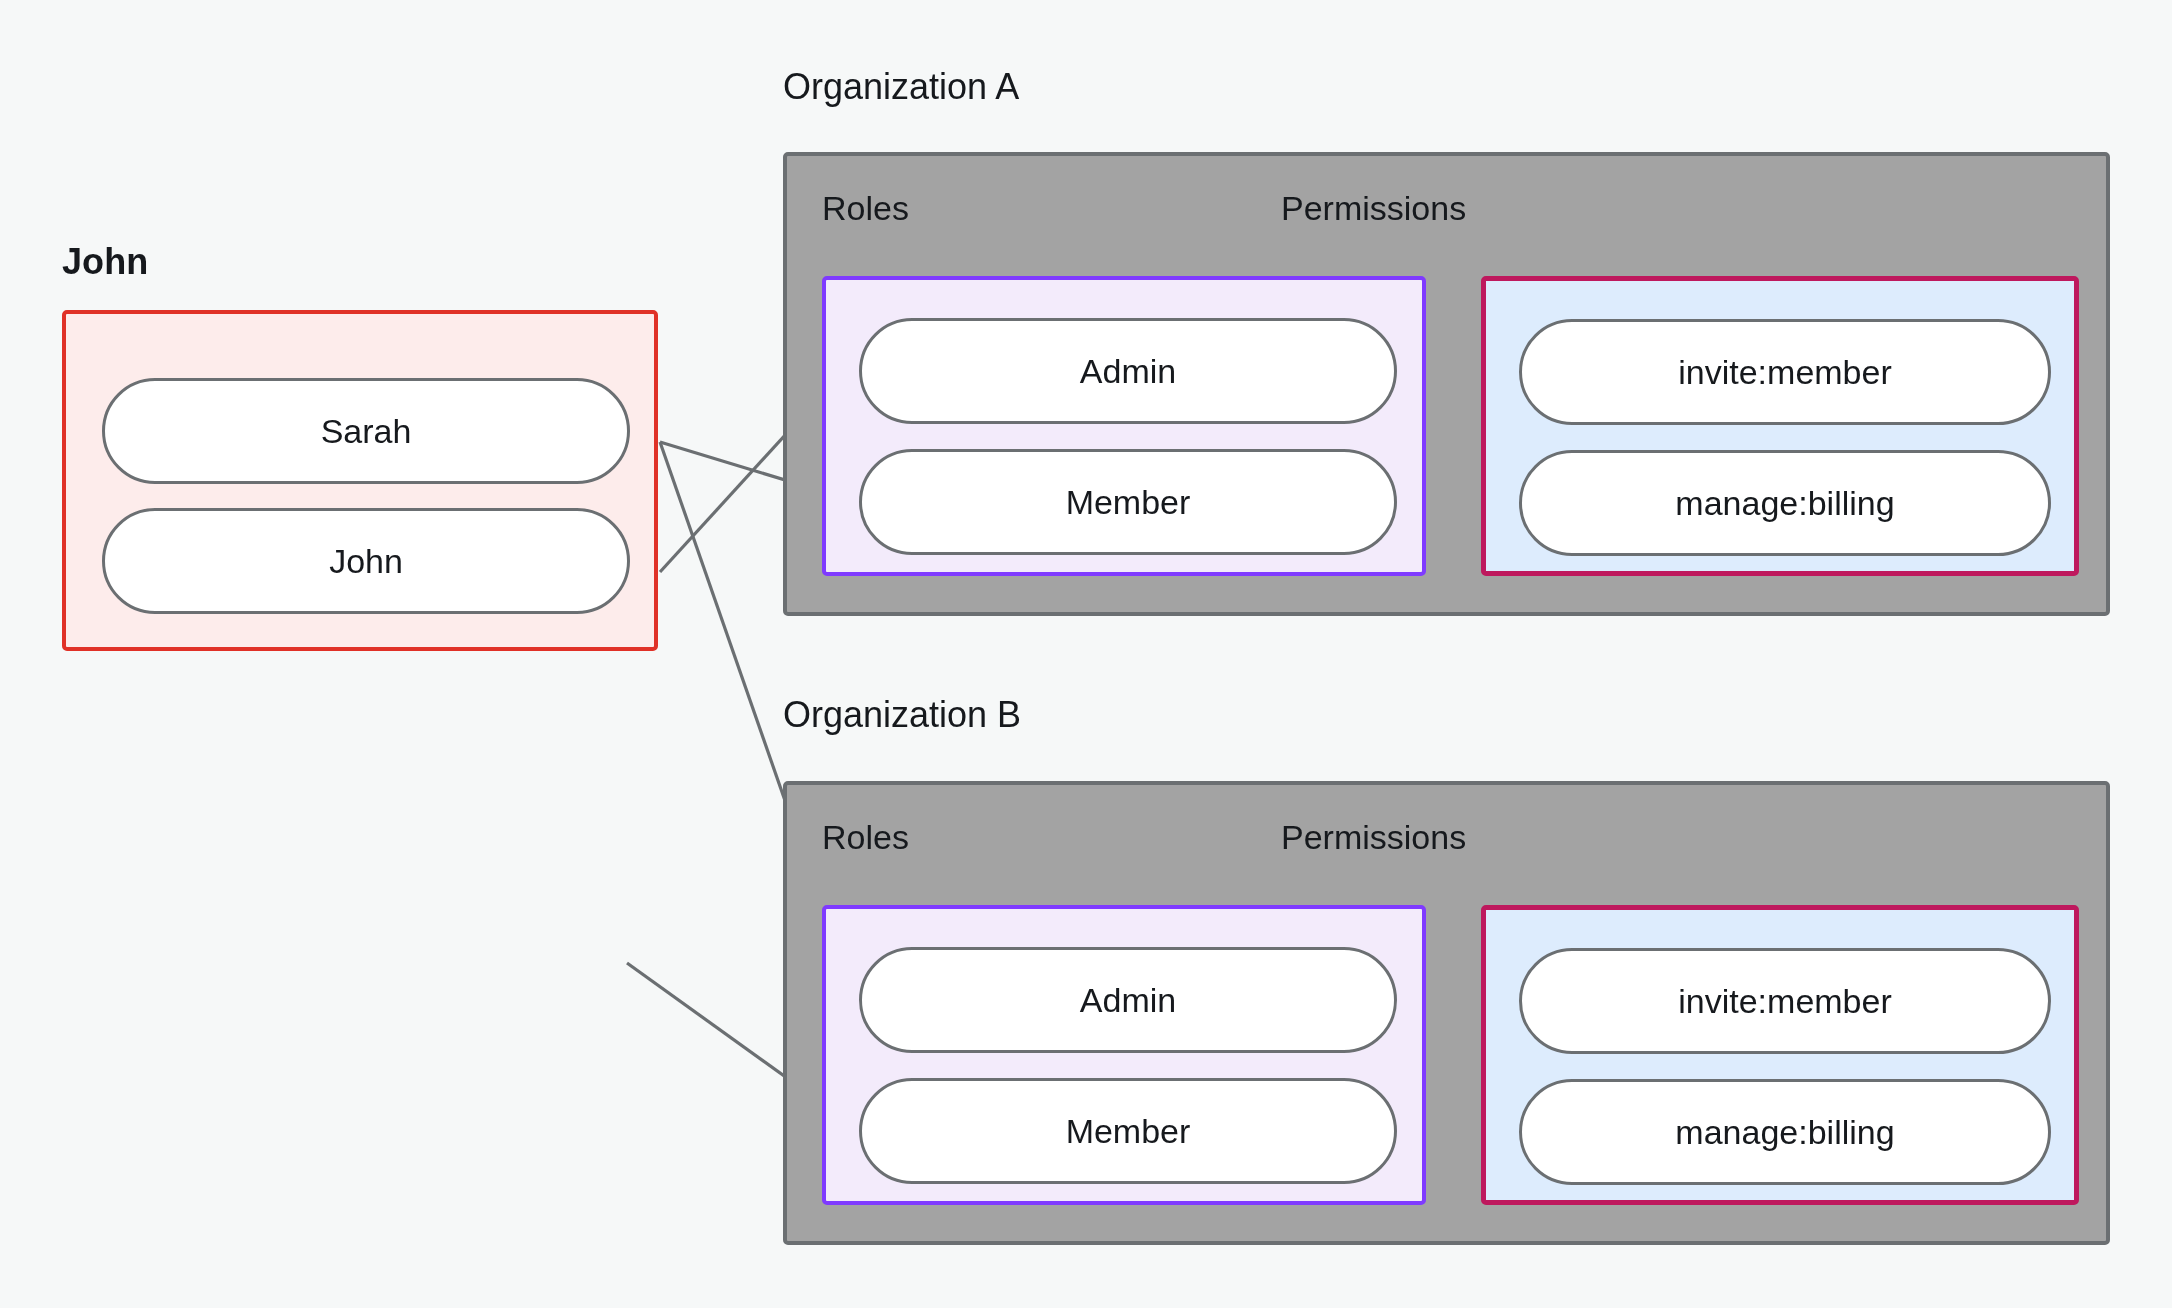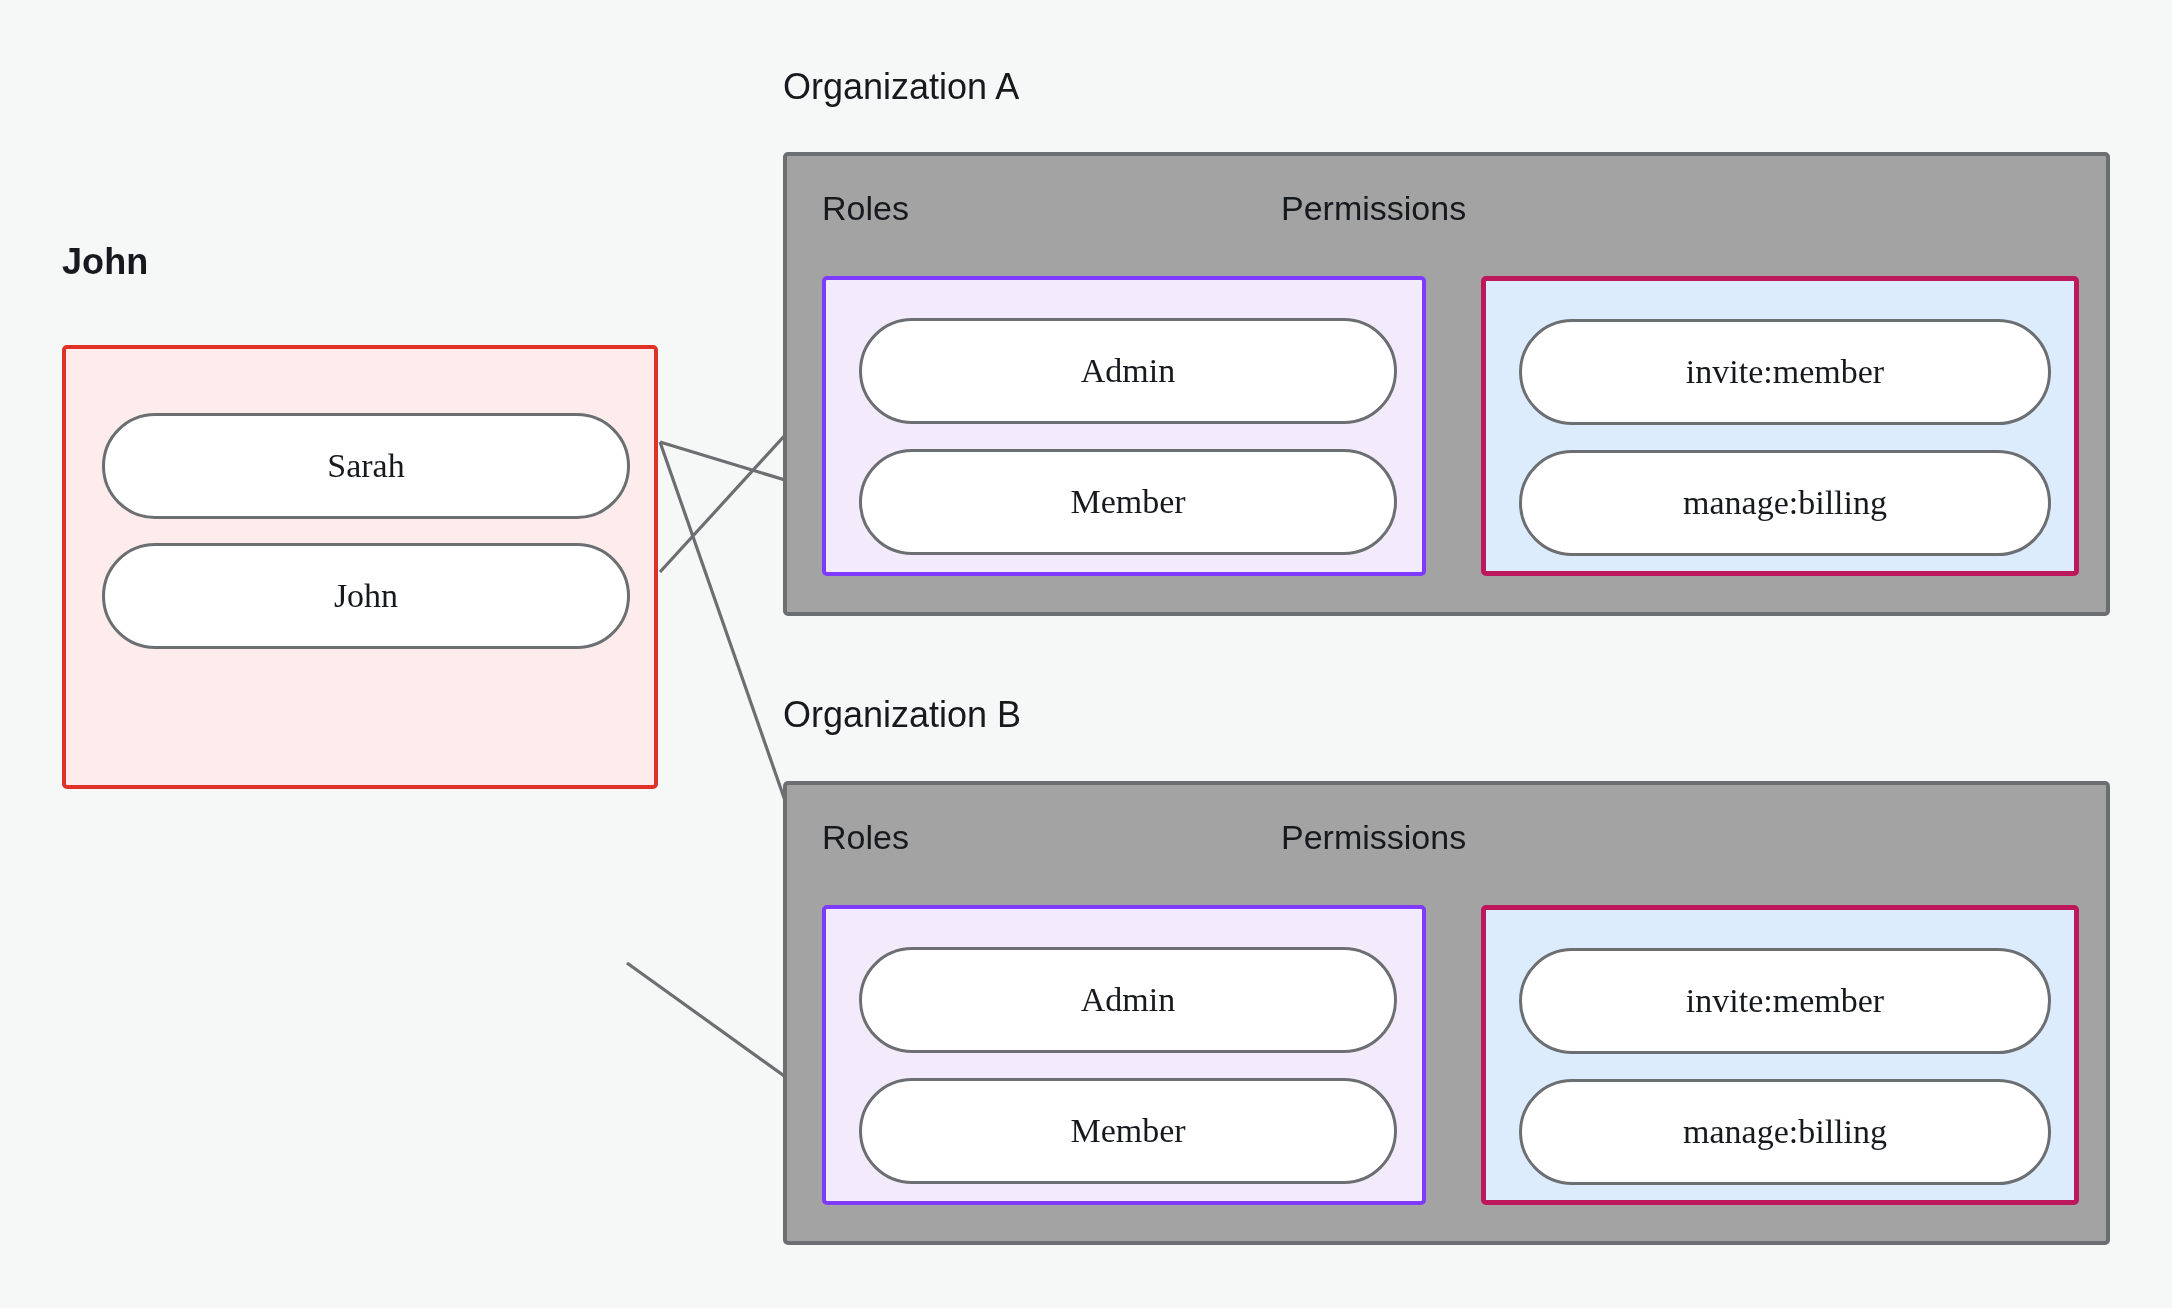--- a/index.html
+++ b/index.html
@@ -78,21 +78,20 @@
     background: #ffffff;
     border: 3px solid #6b6f72;
     border-radius: 999px;
     display: flex;
     align-items: center;
     justify-content: center;
     font-size: 34px;
     font-weight: 400;
     color: #16191d;
     white-space: nowrap;
-    font-family: Liberation Serif, serif;
   }
 
   
   #edges {
     position: absolute;
     left: 0;
     top: 0;
     width: 2172px;
     height: 1308px;
     pointer-events: none;
@@ -132,21 +131,21 @@
     <circle cx="1512" cy="363" r="11"></circle>
     <circle cx="1512" cy="494" r="11"></circle>
     <circle cx="851" cy="990" r="11"></circle>
     <circle cx="851" cy="1124" r="11"></circle>
     <circle cx="1512" cy="990" r="11"></circle>
     <circle cx="1512" cy="1124" r="11"></circle>
   </svg>
 
   <div class="grp-title" style="left:62px; top:241px;">John</div>
 
-  <div class="box box-users" style="left:62px; top:345px; width:596px; height:444px;">
+  <div class="box box-users" style="left:62px; top:310px; width:596px; height:341px;">
     <div class="pill" style="left:36px; top:64px; width:528px; height:106px;">Sarah</div>
     <div class="pill" style="left:36px; top:194px; width:528px; height:106px;">John</div>
   </div>
 
 
 
   <div class="org-title" style="left:783px; top:66px;">Organization A</div>
 
   <div class="box box-org" style="left:783px; top:152px; width:1327px; height:464px;">
 

